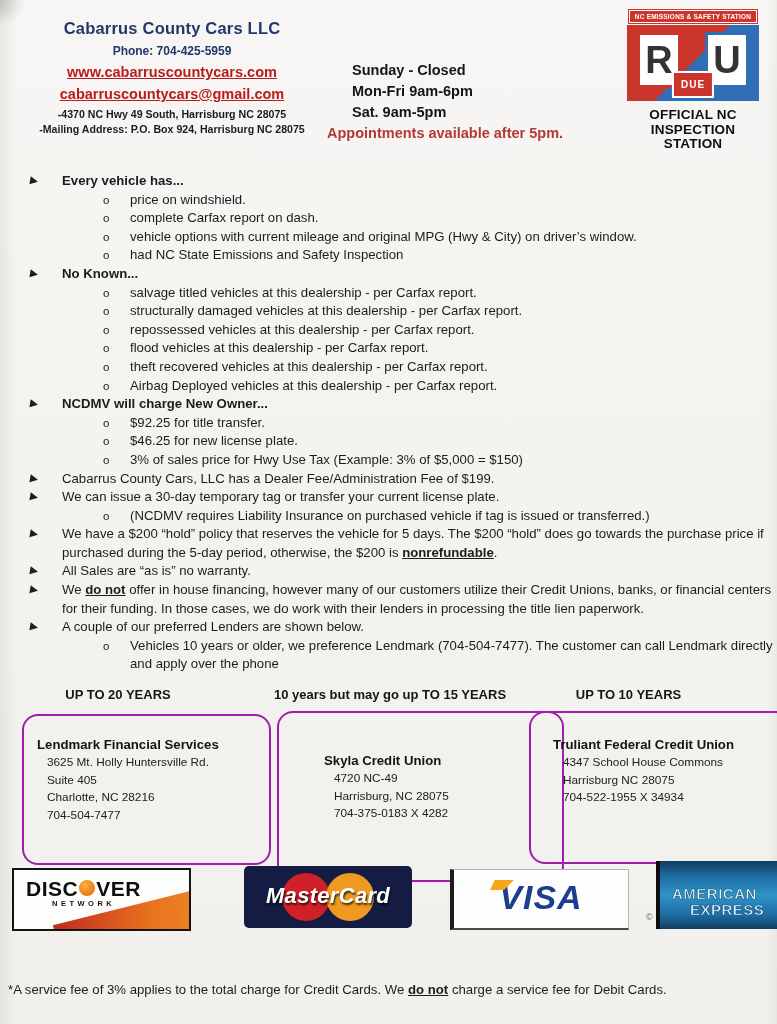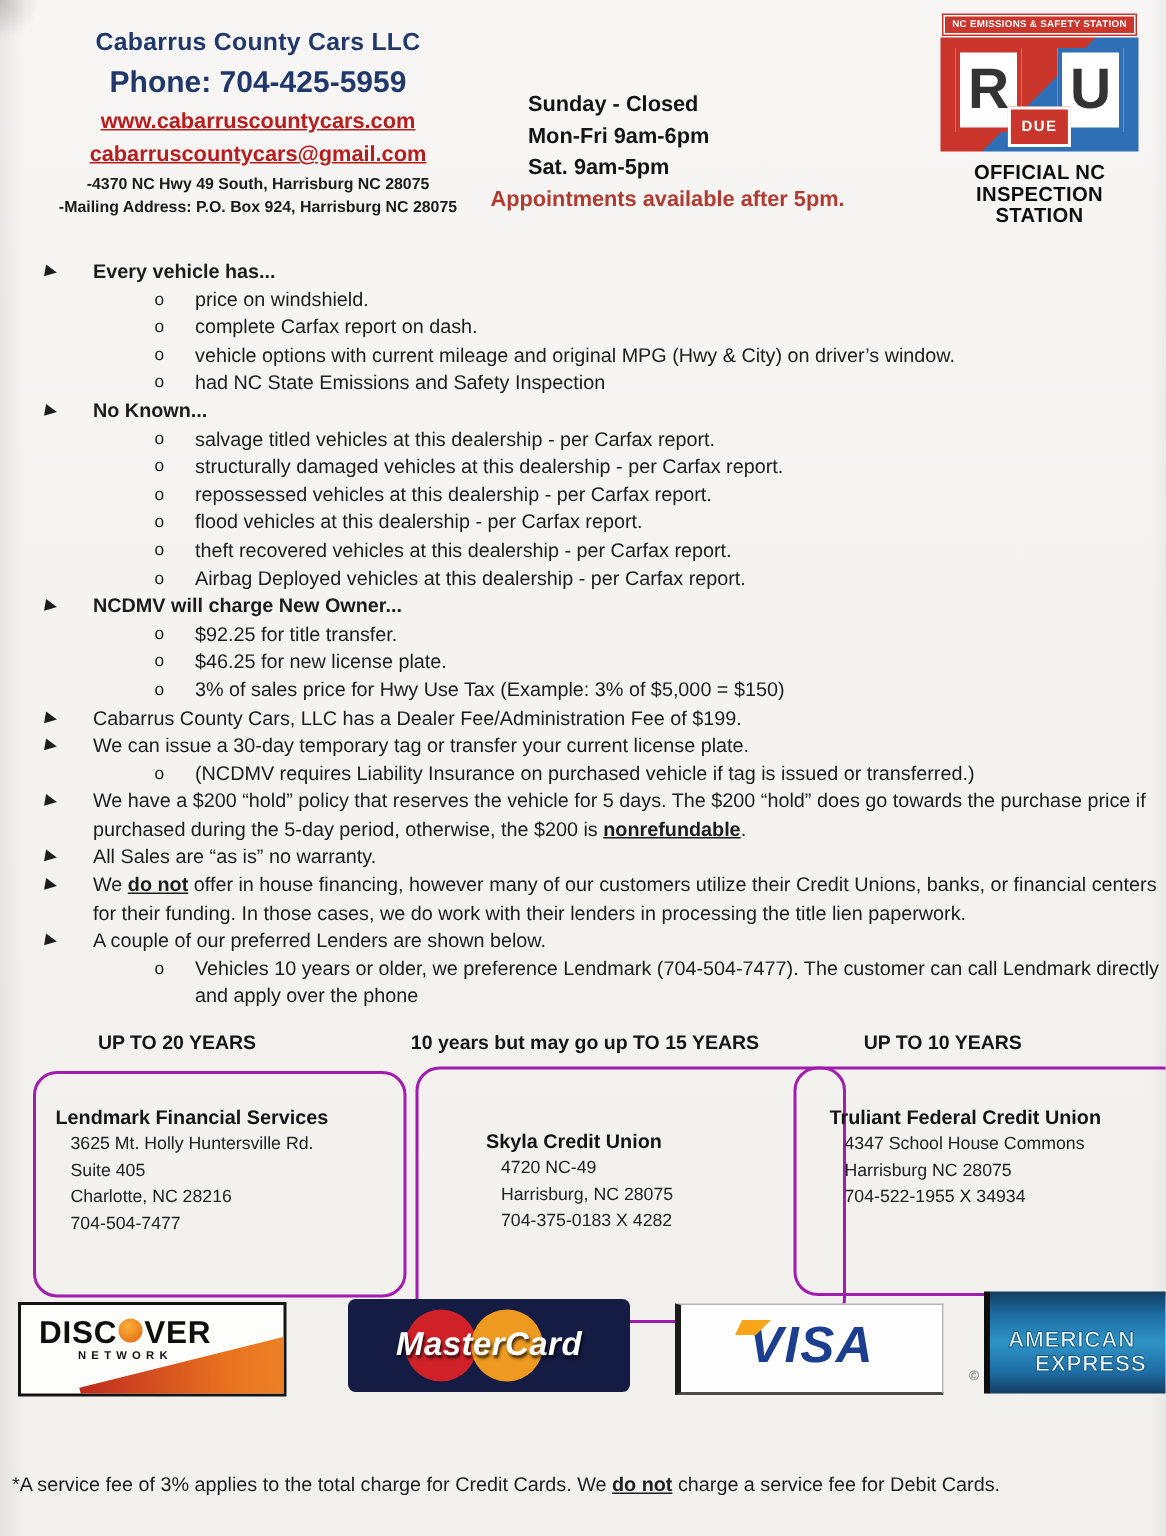--- a/index.html
+++ b/index.html
@@ -9,21 +9,21 @@
     background-color:#f4f3f0;
     background-image:
       radial-gradient(circle at 0% 0%, rgba(50,45,40,.22), transparent 26px),
       linear-gradient(90deg, rgba(110,105,98,.10), transparent 16px),
       linear-gradient(270deg, rgba(110,105,98,.07), transparent 10px),
       linear-gradient(180deg, #f7f6f4 0%, #f4f3f0 40%, #f1f0ed 100%);
   }
   
   .company{position:absolute;left:22px;top:19px;width:300px;text-align:center;color:#20386b;}
   .company .name{font-size:16.5px;font-weight:700;letter-spacing:.2px;}
-  .company .phone{font-size:20px;font-weight:700;margin-top:6px;}
+  .company .phone{font-size:12px;font-weight:700;margin-top:6px;}
   .company .link{display:block;font-size:14.5px;font-weight:700;text-decoration:underline;color:#b91c1c;margin-top:6px;}
   .company .addr{font-size:10.6px;font-weight:700;color:#1b1b1b;margin-top:3px;}
   .company .addr.first{margin-top:6px;}
   
   .hours{position:absolute;left:327px;top:60px;width:300px;font-size:14.5px;font-weight:700;color:#141414;line-height:21px;}
   .hours .hline{padding-left:25px;}
   .hours .note{color:#b23a31;}
   
   .insp{position:absolute;left:627px;top:10px;width:132px;text-align:center;}
   .insp .banner{background:#ca352c;border:1px solid #fff;box-shadow:0 0 0 1px #ca352c;color:#fff;font-size:6.5px;font-weight:700;letter-spacing:.2px;padding:2px 0;margin:0 2px;}
@@ -54,21 +54,21 @@
   .lb2{left:277px;top:711px;width:238px;height:127px;padding:40px 0 0 45px;}
   .lb3{left:529px;top:711px;width:236px;height:125px;padding:24px 0 0 22px;}
   .lenderbox .lname{font-size:13.2px;font-weight:700;color:#141414;margin-bottom:2px;}
   .lenderbox .lline{font-size:11.8px;line-height:17.5px;margin-left:10px;}
   
   .discover{position:absolute;left:12px;top:868px;width:175px;height:59px;background:#fdfdfc;border:2px solid #141414;overflow:hidden;}
   .disc-text{position:relative;z-index:2;margin:7px 0 0 12px;font-weight:700;font-size:21px;letter-spacing:.5px;color:#0e0e0e;}
   .disc-o{display:inline-block;width:16px;height:16px;border-radius:50%;background:radial-gradient(circle at 40% 32%,#fcb03c,#e2650c);margin:0 1px;}
   .disc-net{position:relative;z-index:2;margin:-2px 0 0 38px;font-size:7.5px;font-weight:700;letter-spacing:3.5px;color:#141414;}
   .disc-swoosh{position:absolute;right:-28px;bottom:-30px;width:160px;height:54px;background:linear-gradient(100deg,#bf2b20,#e9731f 60%,#ef8b2a);transform:rotate(-14deg);z-index:1;}
-  .mastercard{position:absolute;left:232px;top:866px;width:188px;height:62px;background:#151c44;border-radius:5px;overflow:hidden;}
+  .mastercard{position:absolute;left:244px;top:866px;width:168px;height:62px;background:#151c44;border-radius:5px;overflow:hidden;}
   .mc-circle{position:absolute;top:7px;width:48px;height:48px;border-radius:50%;}
   .mc-red{left:38px;background:#cf2127;}
   .mc-org{left:82px;background:#ee9a21;}
   .mc-text{position:absolute;left:0;right:0;top:17px;text-align:center;font-style:italic;font-weight:700;font-size:22px;color:#fff;text-shadow:1px 2px 2px rgba(0,0,0,.75);letter-spacing:.3px;}
   .visa{position:absolute;left:450px;top:869px;width:174px;height:58px;background:#fefefe;border:1px solid #b5b5b5;border-left:4px solid #1c1c1c;border-bottom:2px solid #4a4a4a;}
   .visa-text{text-align:center;margin-top:8px;font-weight:700;font-style:italic;font-size:34px;letter-spacing:1px;color:#1c3e8f;}
   .visa-flag{position:absolute;left:36px;top:10px;width:24px;height:10px;background:#f9a51a;clip-path:polygon(0 100%,20% 0,100% 0,58% 100%);}
   .amex{position:absolute;left:656px;top:861px;width:133px;height:68px;border-left:4px solid #0d0d0d;
     background:linear-gradient(180deg,#123c5e 0%,#1d6ca3 22%,#2f93c6 50%,#1d6ca3 80%,#123c5e 100%);}
   .ax{font-weight:700;color:#eef7fc;letter-spacing:.5px;font-size:15px;line-height:15px;-webkit-text-stroke:.6px #11557f;}

